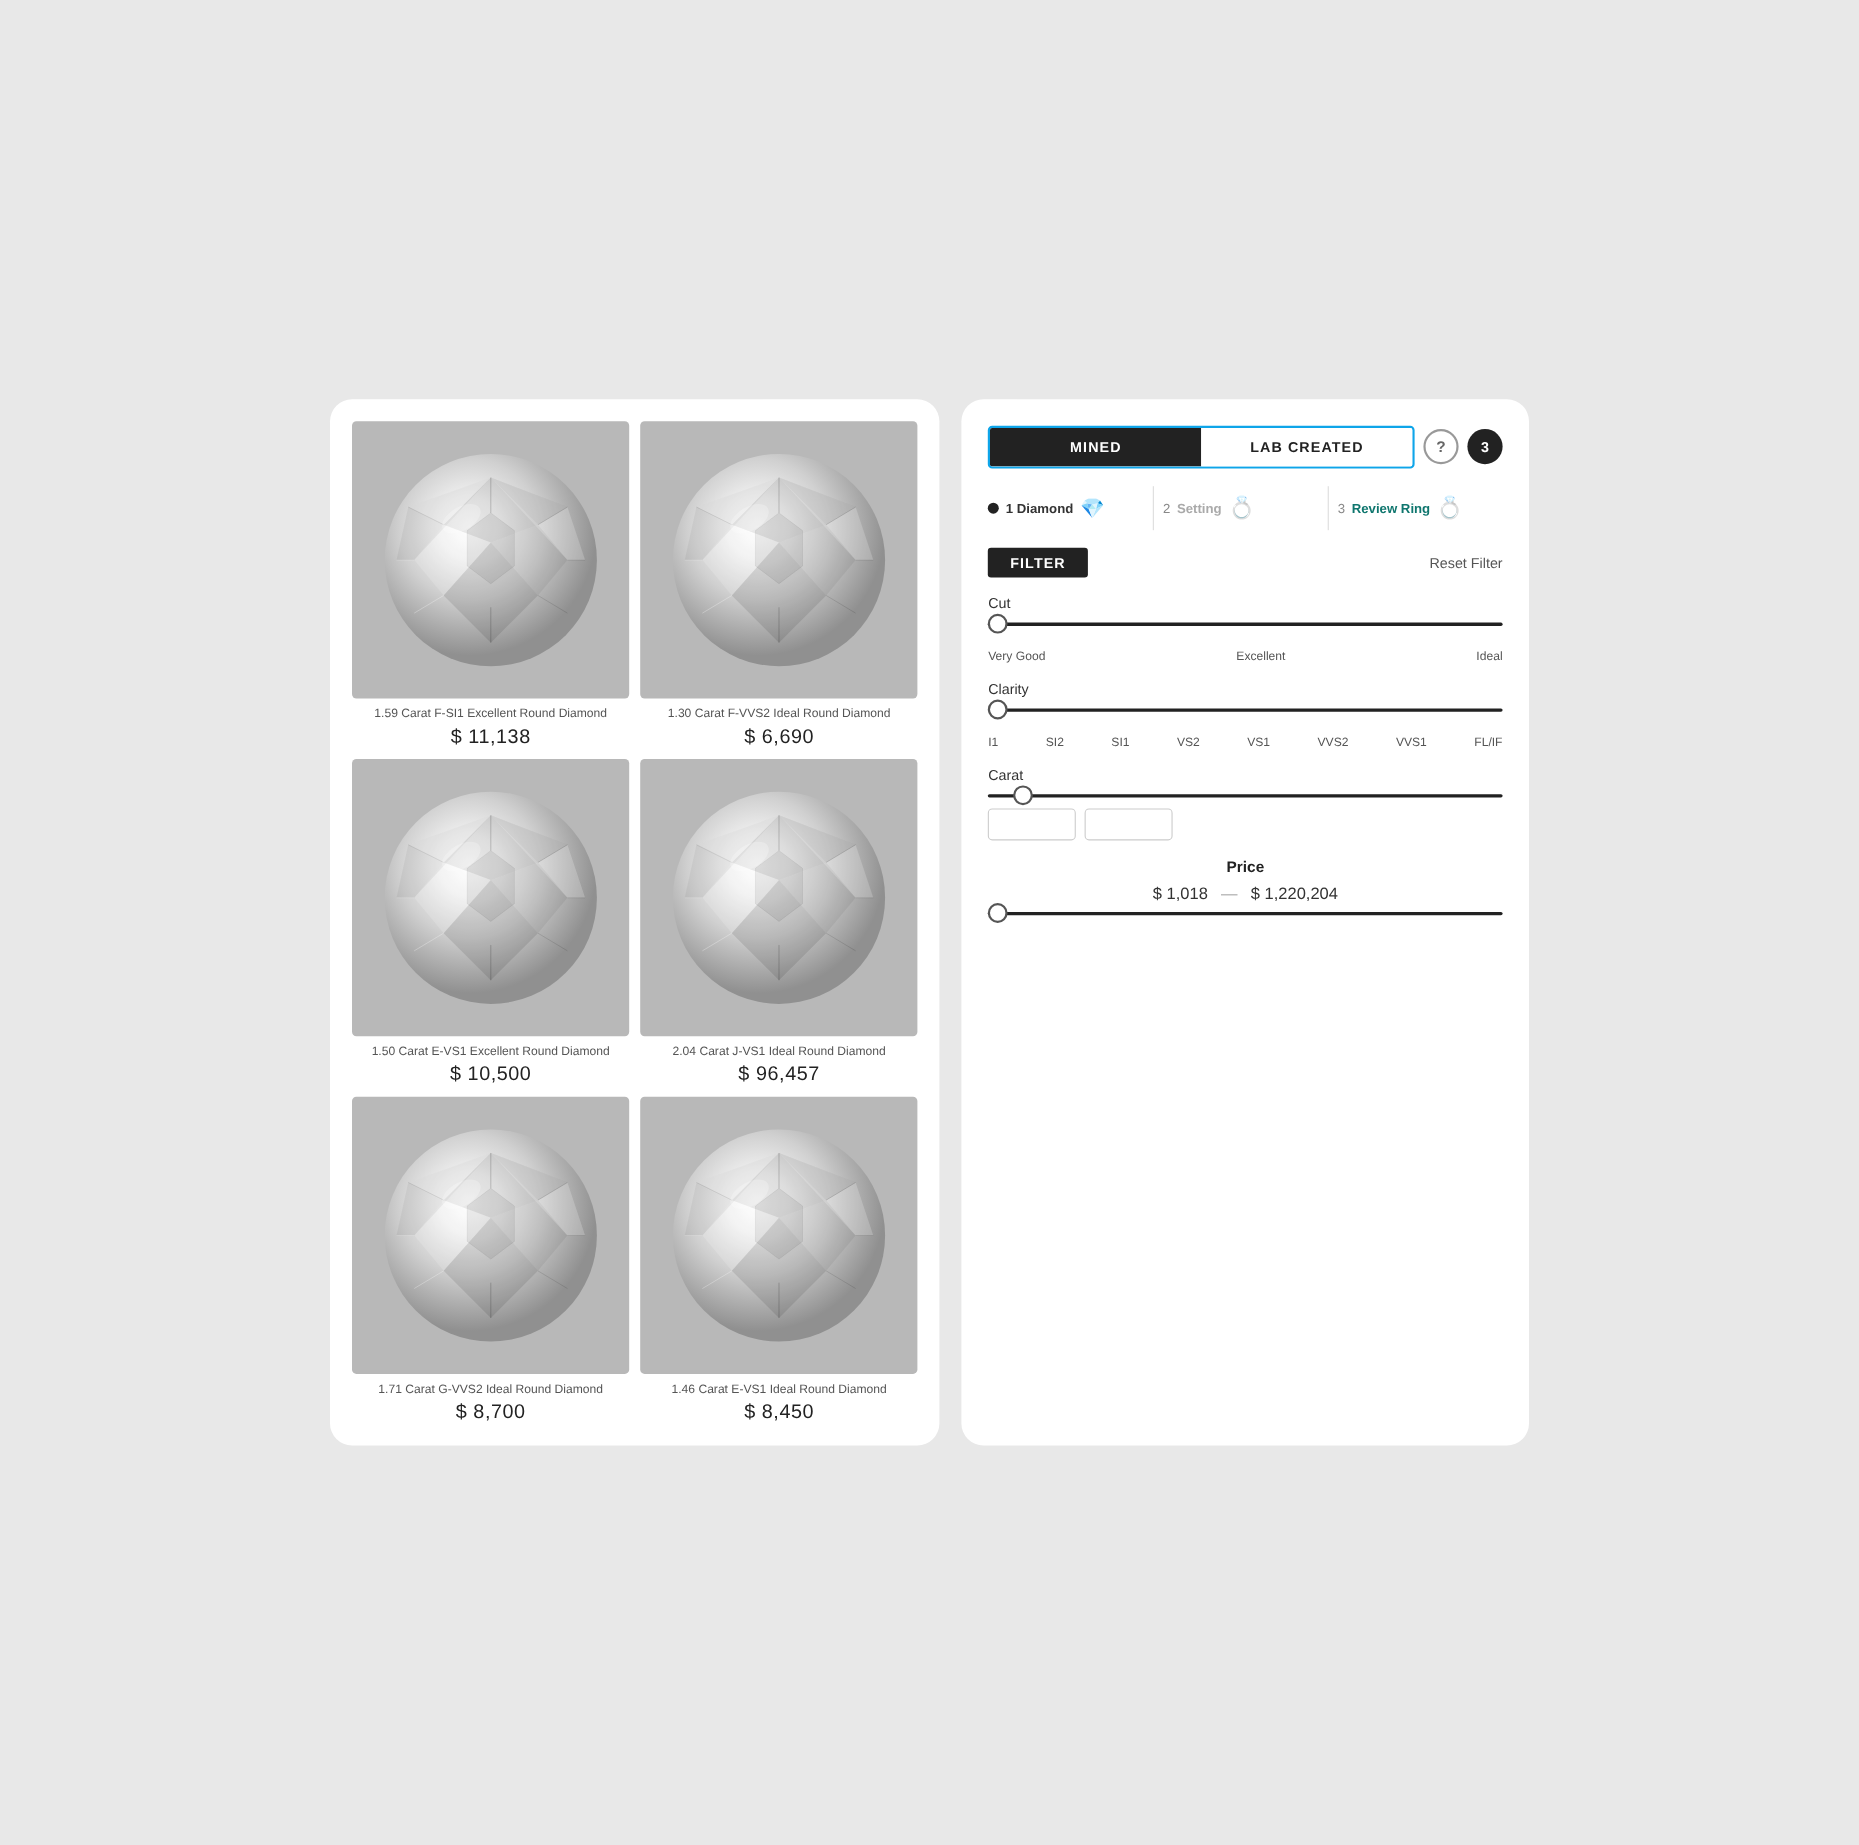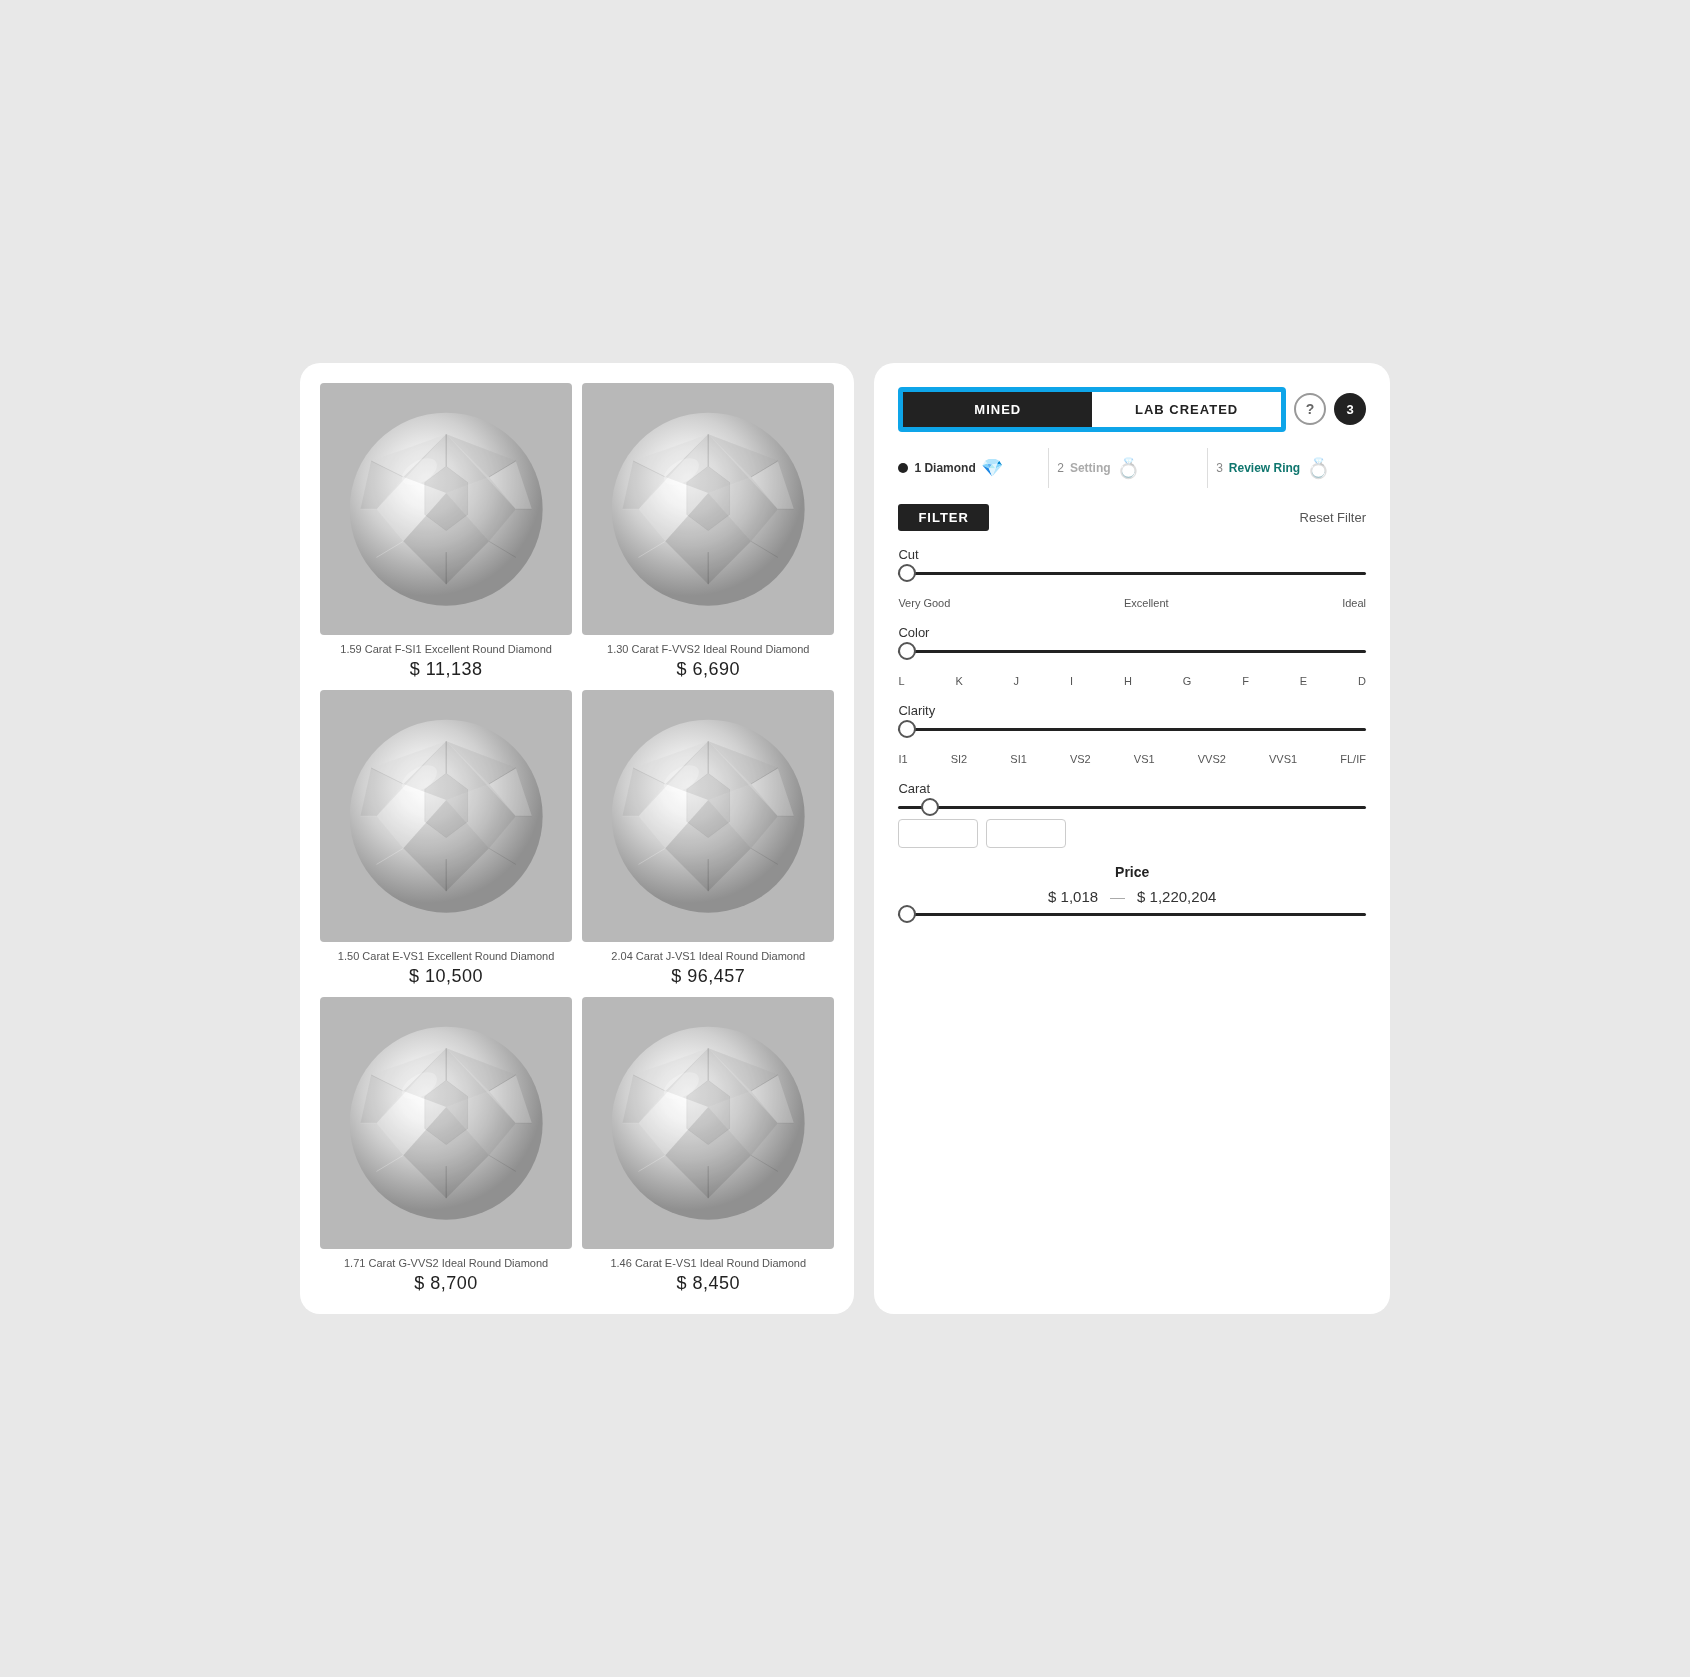--- a/index.html
+++ b/index.html
@@ -72,21 +72,21 @@
     }
 
     
     .toggle-bar {
       display: flex;
       align-items: center;
       gap: 8px;
     }
     .toggle-group {
       display: flex;
-      border: 5px solid #0ea5e9;
+      border: 2px solid #0ea5e9;
       border-radius: 4px;
       overflow: hidden;
       flex: 1;
     }
     .toggle-btn {
       flex: 1;
       padding: 10px 0;
       text-align: center;
       font-size: 13px;
       font-weight: 700;
@@ -577,36 +577,20 @@
     <div class="slider-section">
       <div class="section-label">Cut</div>
       <input type="range" min="0" max="100" value="0" style="margin-bottom: 2px;">
       <div class="slider-labels">
         <span>Very Good</span>
         <span>Excellent</span>
         <span>Ideal</span>
       </div>
     </div>
 
-    <div class="slider-section">
-      <div class="section-label">Color</div>
-      <input type="range" min="0" max="100" value="0" style="margin-bottom: 2px;">
-      <div class="slider-labels">
-
-      <span>L</span>
-          <span>K</span>
-          <span>J</span>
-          <span>I</span>
-          <span>H</span>
-          <span>G</span>
-          <span>F</span>
-          <span>E</span>
-          <span>D</span>
-        </div>
-    </div>
 
     <div class="slider-section">
       <div class="section-label">Clarity</div>
       <input type="range" min="0" max="100" value="0" style="margin-bottom: 2px;">
       <div class="slider-labels">
 
       <span>I1</span>
           <span>SI2</span>
           <span>SI1</span>
           <span>VS2</span>

